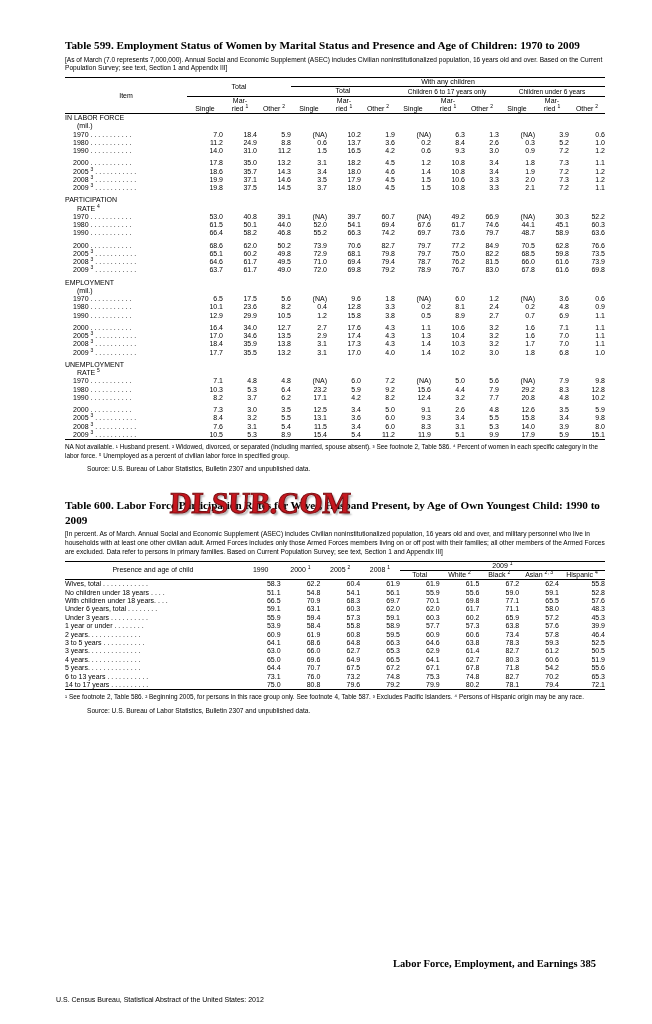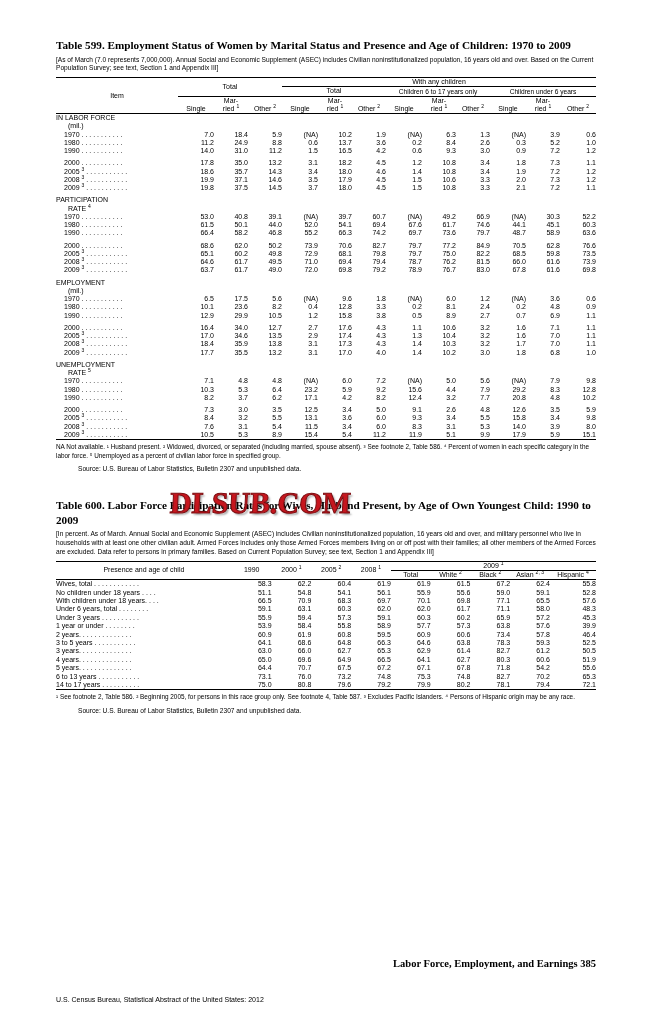--- a/index.html
+++ b/index.html
@@ -17,21 +17,21 @@
   }
   .page {
     position: relative;
     width: 652px;
     height: 1024px;
     padding: 0;
     box-sizing: border-box;
   }
   .content {
     position: absolute;
-    left: 56px;
+    left: 65px;
     top: 38px;
     width: 540px;
   }
 
   
   .tbl-title {
     font-family: "Liberation Serif", serif;
     font-weight: bold;
     font-size: 11.2px;
     line-height: 1.32;

